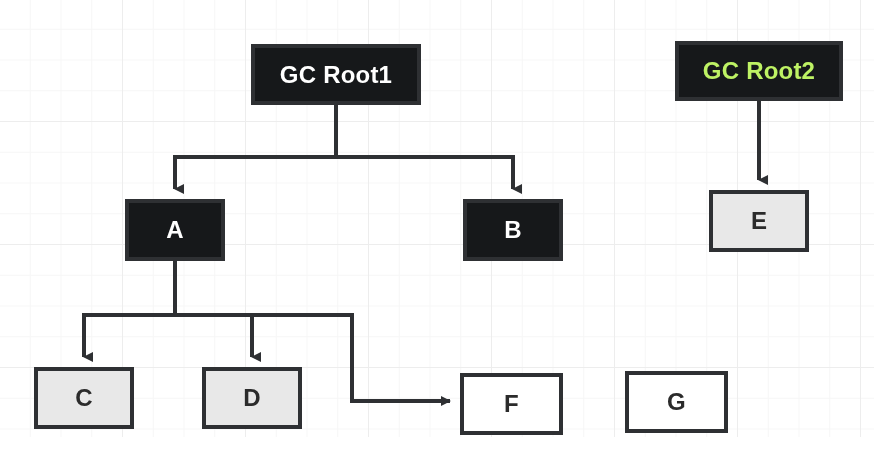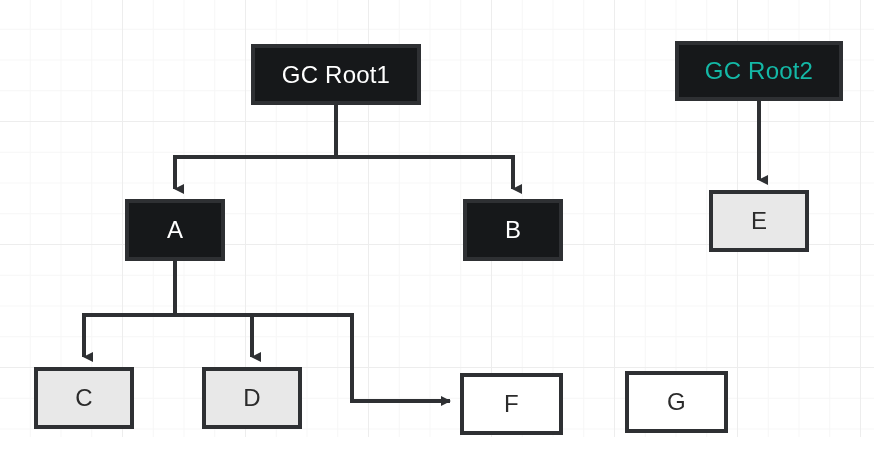--- a/index.html
+++ b/index.html
@@ -21,20 +21,21 @@
       linear-gradient(to right, #ededed 1px, transparent 1px),
       linear-gradient(to bottom, #ededed 1px, transparent 1px),
       linear-gradient(to right, #f6f6f6 1px, transparent 1px),
       linear-gradient(to bottom, #f6f6f6 1px, transparent 1px);
     background-size:
       123px 123px,
       123px 123px,
       30.75px 30.75px,
       30.75px 30.75px;
     background-position: -1px -2px, -1px -2px, -1px -2px, -1px -2px;
+    font-weight: bold;
   }
   #edge-layer {
     position: absolute;
     left: 0;
     top: 0;
     width: 874px;
     height: 464px;
     pointer-events: none;
   }
   .node {
@@ -87,21 +88,21 @@
         <path d="M 175 261 L 175 315 L 84 315 L 84 357" stroke="#2e3033" marker-end="url(#arrow-down)"></path>
         <path d="M 175 261 L 175 315 L 252 315 L 252 357" stroke="#2e3033" marker-end="url(#arrow-down)"></path>
         <path d="M 175 261 L 175 315 L 352 315 L 352 401 L 450 401" stroke="#2e3033" marker-end="url(#arrow-right)"></path>
       </g>
   </svg>
 
   <div id="nodes-layer">
       <div class="node dark" style="left: 251px; top: 44px; width: 170px; height: 61px; background: rgb(22, 24, 26); border-color: rgb(46, 48, 51); color: rgb(255, 255, 255);">
         <span>GC Root1</span>
       </div>
-      <div class="node dark" style="left: 675px; top: 41px; width: 168px; height: 60px; background: rgb(22, 24, 26); border-color: rgb(46, 48, 51); color: #14b8a6;">
+      <div class="node dark" style="left: 675px; top: 41px; width: 168px; height: 60px; background: rgb(22, 24, 26); border-color: rgb(46, 48, 51); color: #bef264;">
         <span>GC Root2</span>
       </div>
       <div class="node dark" style="left: 125px; top: 199px; width: 100px; height: 62px; background: rgb(22, 24, 26); border-color: rgb(46, 48, 51); color: rgb(255, 255, 255);">
         <span>A</span>
       </div>
       <div class="node dark" style="left: 463px; top: 199px; width: 100px; height: 62px; background: rgb(22, 24, 26); border-color: rgb(46, 48, 51); color: rgb(255, 255, 255);">
         <span>B</span>
       </div>
       <div class="node gray" style="left: 709px; top: 190px; width: 100px; height: 62px; background: rgb(232, 232, 232); border-color: rgb(46, 48, 51); color: rgb(43, 43, 43);">
         <span>E</span>

